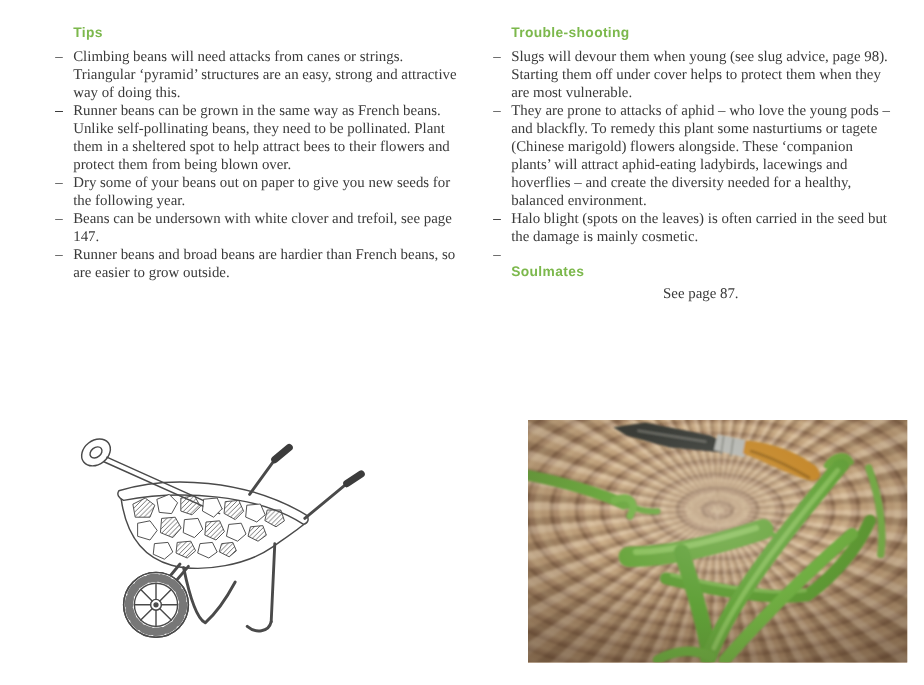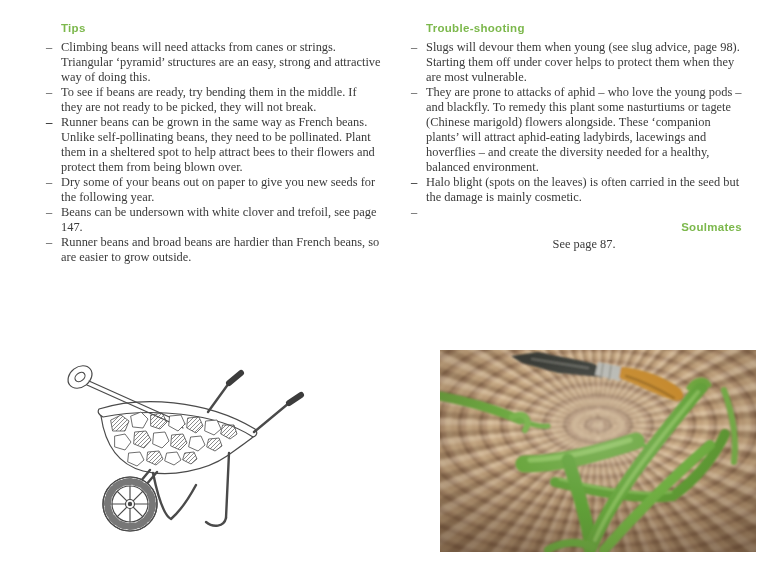--- a/index.html
+++ b/index.html
@@ -33,41 +33,41 @@
 </style>
 </head>
 <body>
 
 <div class="spread">
 
   <section class="col col-left">
     <h3 class="green-head">Tips</h3>
     <ul class="bullets">
       <li><span class="dash">–</span><span>Climbing beans will need attacks from canes or strings. Triangular ‘pyramid’ structures are an easy, strong and attractive way of doing this.</span></li>
-      <li><span class="dash">–</span><span>To see if beans are ready, try bending them in the middle. If they are not ready to be picked, they will not break.</span></li>
+      <li><span class="dash">–</span></li>
       <li><span class="dash">–</span></li>
       <li><span class="dash">–</span></li>
       <li><span class="dash">–</span><span>Runner beans can be grown in the same way as French beans. Unlike self-pollinating beans, they need to be pollinated. Plant them in a sheltered spot to help attract bees to their flowers and protect them from being blown over.</span></li>
       <li><span class="dash">–</span><span>Dry some of your beans out on paper to give you new seeds for the following year.</span></li>
       <li><span class="dash">–</span><span>Beans can be undersown with white clover and trefoil, see page 147.</span></li>
       <li><span class="dash">–</span><span>Runner beans and broad beans are hardier than French beans, so are easier to grow outside.</span></li>
     </ul>
   </section>
 
   <section class="col col-right">
     <h3 class="green-head">Trouble-shooting</h3>
     <ul class="bullets">
       <li><span class="dash">–</span><span>Slugs will devour them when young (see slug advice, page 98). Starting them off under cover helps to protect them when they are most vulnerable.</span></li>
       <li><span class="dash">–</span><span>They are prone to attacks of aphid – who love the young pods – and blackfly. To remedy this plant some nasturtiums or tagete (Chinese marigold) flowers alongside. These ‘companion plants’ will attract aphid-eating ladybirds, lacewings and hoverflies – and create the diversity needed for a healthy, balanced environment.</span></li>
       <li><span class="dash">–</span></li>
       <li><span class="dash">–</span><span>Halo blight (spots on the leaves) is often carried in the seed but the damage is mainly cosmetic.</span></li>
       <li><span class="dash">–</span></li>
     </ul>
     <div class="soulmates">
-      <h3 class="green-head" style="margin-bottom:2px;text-align:right;">Soulmates</h3>
+      <h3 class="green-head" style="margin-bottom:2px;">Soulmates</h3>
       <p>See page 87.</p>
     </div>
   </section>
 
   <div class="illustration">
     <svg viewBox="0 0 258 202">
       <defs>
         <pattern id="hatch" patternUnits="userSpaceOnUse" width="4" height="4">
           <path d="M0,4 L4,0" stroke="#5a5a5a" stroke-width="0.7"></path>
         </pattern>

